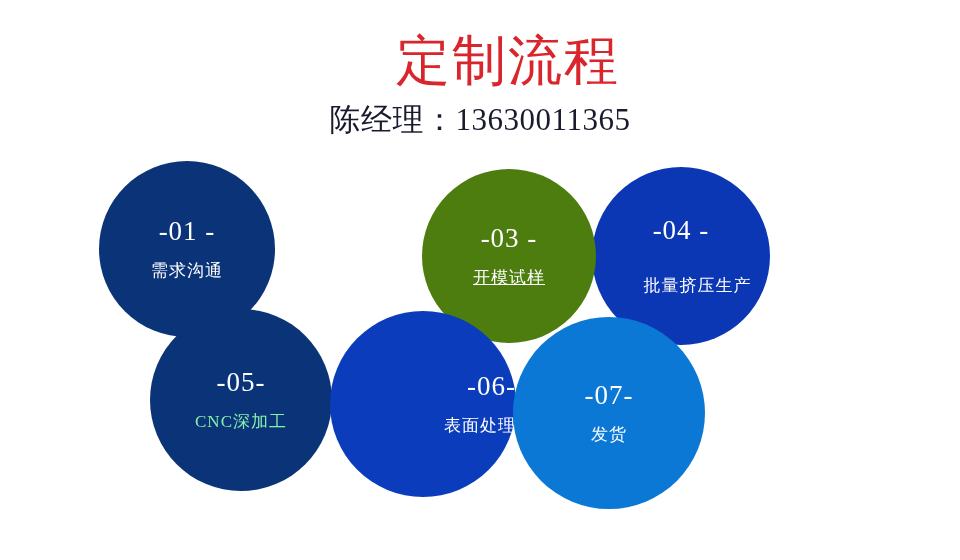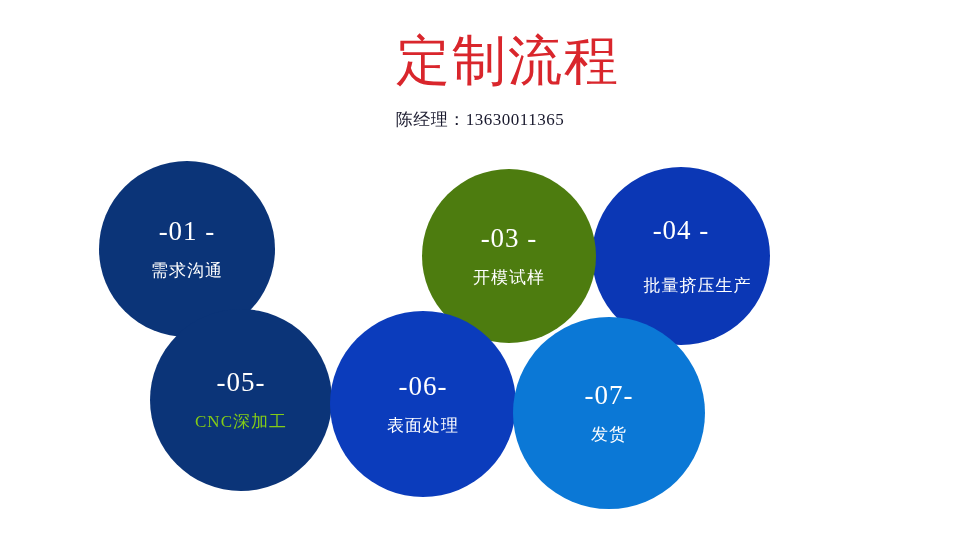--- a/index.html
+++ b/index.html
@@ -51,21 +51,21 @@
     padding-left: 28px;
   }
 
   #slide-subtitle {
     position: absolute;
     left: 0;
     top: 103px;
     width: 960px;
     text-align: center;
     font-family: "Liberation Serif", "DejaVu Serif", serif;
-    font-size: 17px;
+    font-size: 31px;
     line-height: 34px;
     font-weight: 400;
     color: #1a1a2e;
     letter-spacing: 0.5px;
     white-space: nowrap;
   }
 
   
   #flow-diagram {
     position: absolute;
@@ -131,34 +131,34 @@
   <div id="flow-diagram">
 
     <div class="flow-step" id="step-01" style="background-color: rgb(11, 52, 120);">
       <div class="step-number" style="color: rgb(255, 255, 255);">-01 -</div>
       <div class="step-label" style="color: rgb(255, 255, 255);">需求沟通</div>
     </div>
 
 
     <div class="flow-step" id="step-03" style="background-color: #4d7c0f;">
       <div class="step-number" style="color: rgb(255, 255, 255);">-03 -</div>
-      <div class="step-label" style="color: rgb(255, 255, 255);">开模试样</div>
+      <div class="step-label" style="color: rgb(255, 255, 255); text-decoration: underline;">开模试样</div>
     </div>
 
     <div class="flow-step" id="step-04" style="background-color: rgb(11, 55, 181); gap: 16px;">
       <div class="step-number" style="color: rgb(255, 255, 255);">-04 -</div>
       <div class="step-label" style="color: rgb(255, 255, 255); margin-left: 33px;">批量挤压生产</div>
     </div>
 
     <div class="flow-step" id="step-05" style="background-color: rgb(11, 52, 120);">
       <div class="step-number" style="color: rgb(255, 255, 255);">-05-</div>
-      <div class="step-label" style="color: #84cc16;">CNC深加工</div>
+      <div class="step-label" style="color: #86efac;">CNC深加工</div>
     </div>
 
-    <div class="flow-step" id="step-06" style="background-color: rgb(11, 60, 188);">
+    <div class="flow-step" id="step-06" style="background-color: rgb(11, 60, 188); align-items: flex-end;">
       <div class="step-number" style="color: rgb(255, 255, 255);">-06-</div>
       <div class="step-label" style="color: rgb(255, 255, 255);">表面处理</div>
     </div>
 
     <div class="flow-step" id="step-07" style="background-color: rgb(11, 120, 214);">
       <div class="step-number" style="color: rgb(255, 255, 255);">-07-</div>
       <div class="step-label" style="color: rgb(255, 255, 255);">发货</div>
     </div>
 
   </div>

